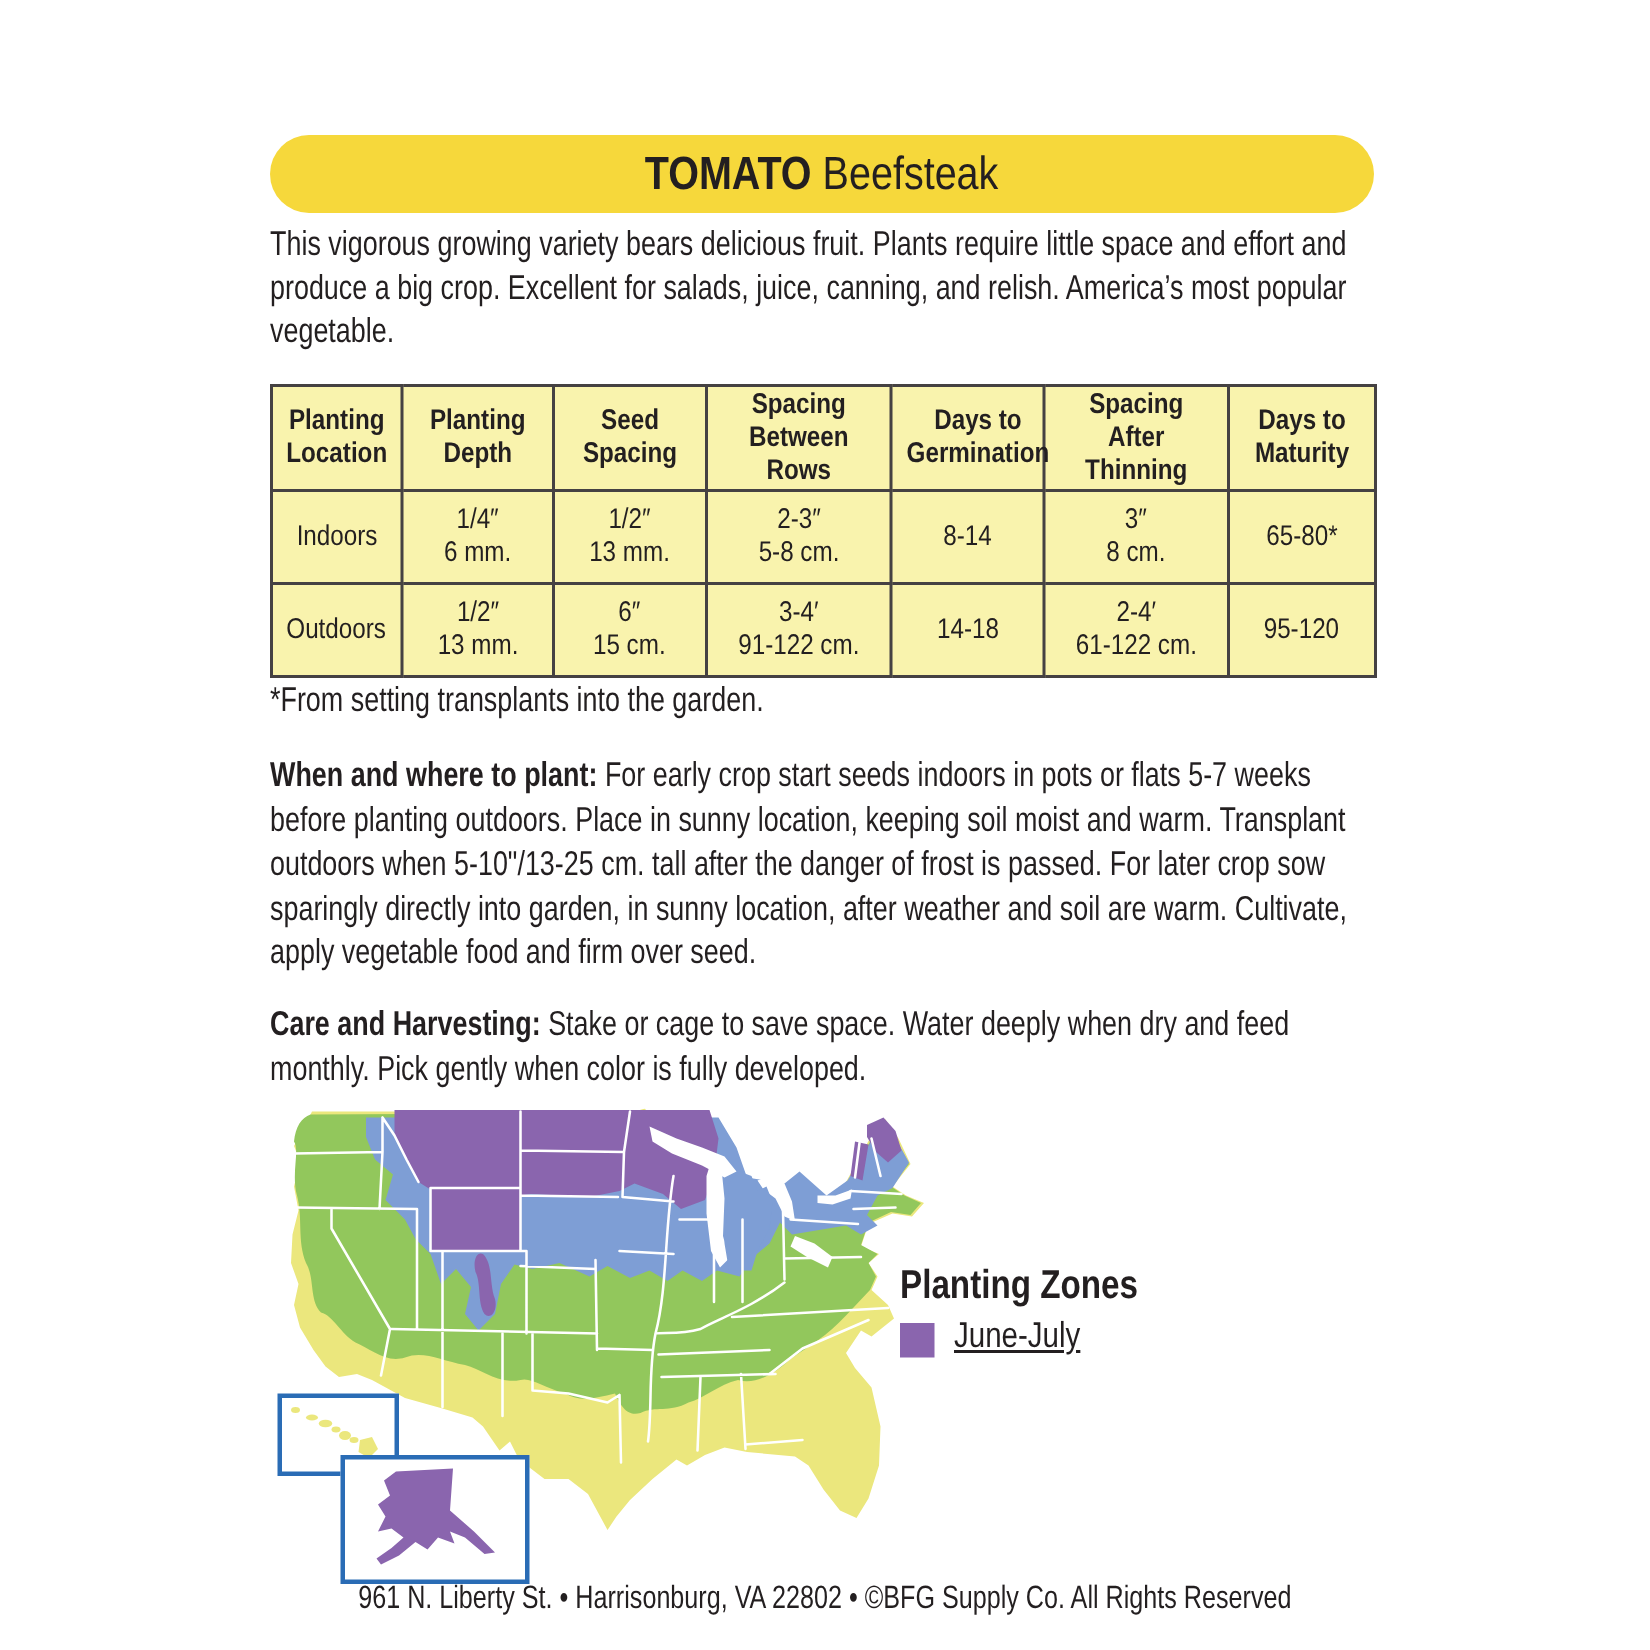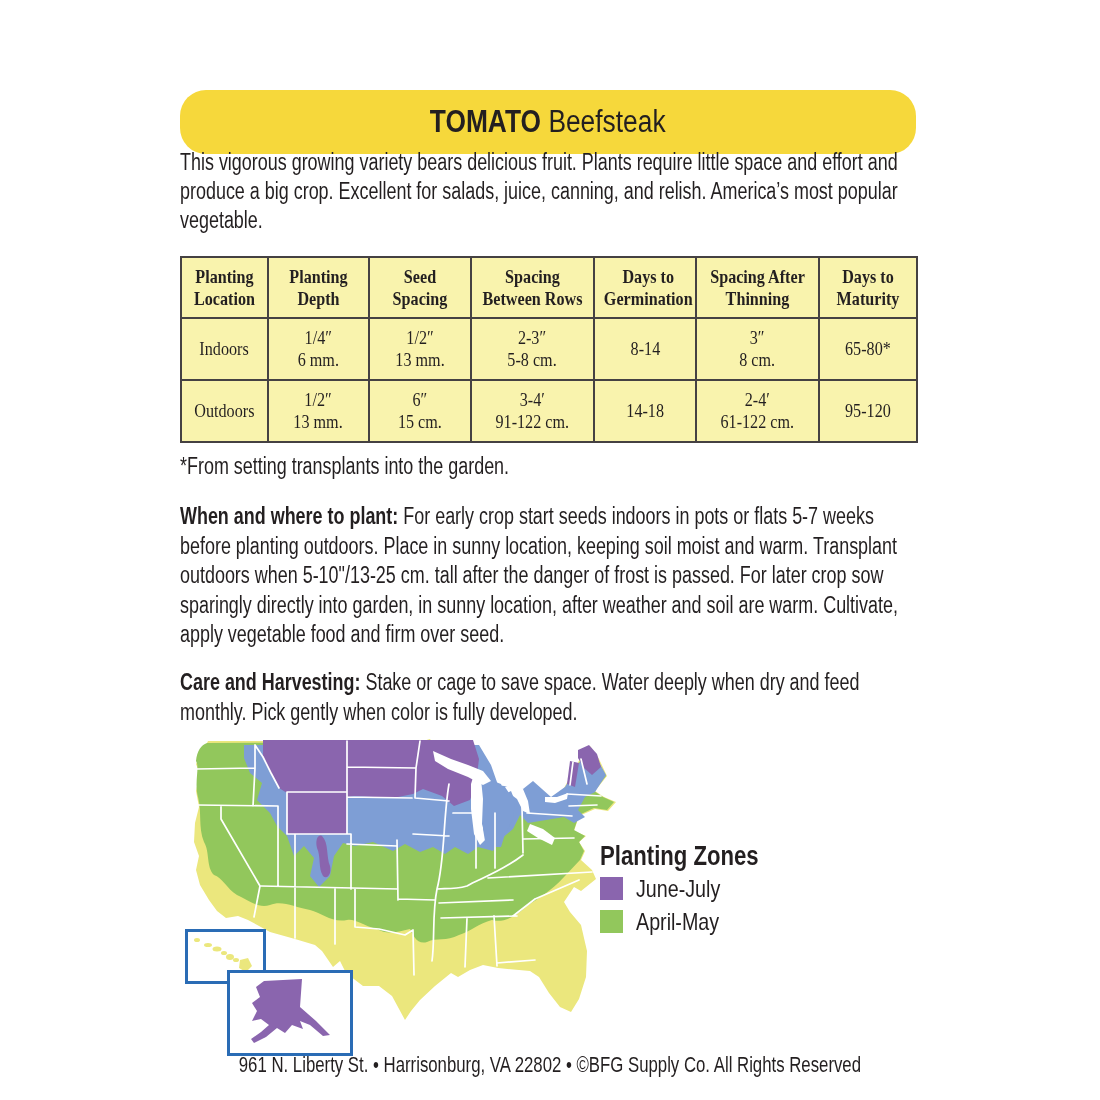--- a/index.html
+++ b/index.html
@@ -5,36 +5,35 @@
   html,body{margin:0;padding:0;}
   body{
     width:1100px;height:1100px;position:relative;background:#ffffff;
     font-family:"Liberation Sans", sans-serif;color:var(--text,#231f20);
     overflow:hidden;
   }
   .abs{position:absolute;}
   
   .condensed{transform:scaleX(0.78);transform-origin:0 0;width:944px;}
   .header-bar{
-    left:180px;top:90px;width:736px;height:64px;border-radius:26px;
+    left:180px;top:90px;width:736px;height:52px;border-radius:26px;
     background:var(--header_bg);display:flex;align-items:center;justify-content:center;
   }
   .title-inner{display:inline-block;transform:scaleX(0.85);font-size:31px;letter-spacing:0px;white-space:nowrap;}
   .title-inner b{font-weight:bold;}
   .desc{left:180px;top:148px;font-size:23px;line-height:29px;margin:0;}
   .footnote{left:180px;top:452px;font-size:23px;line-height:28px;margin:0;}
   .sec{font-size:23px;line-height:29.5px;margin:0;}
   .sec b{font-weight:bold;}
   #sec-when{left:180px;top:502px;}
   #sec-care{left:180px;top:668px;}
   
   .planting-table{
     left:180px;top:256px;width:736px;border-collapse:collapse;table-layout:fixed;
     background:var(--table_bg);
-    font-family:Liberation Serif, serif;
   }
   .planting-table th,.planting-table td{
     border:2px solid var(--table_border);text-align:center;vertical-align:middle;padding:1px;
   }
   .planting-table thead tr{height:61px;}
   .planting-table tbody tr{height:62px;}
   .planting-table th{font-size:19px;font-weight:bold;}
   .planting-table td{font-size:19px;font-weight:normal;}
   .cx{display:inline-block;transform:scaleX(0.85);line-height:22px;}
   .cx .l{display:block;}
@@ -42,21 +41,21 @@
   .map-svg{left:183px;top:739px;}
   .inset{border:3px solid var(--inset_border);background:#fff;}
   #hawaii-inset{left:185px;top:929px;width:75px;height:49px;}
   #alaska-inset{left:227px;top:970px;width:120px;height:80px;}
   .z0{fill:var(--z0);} .z1{fill:var(--z1);} .z2{fill:var(--z2);} .z3{fill:var(--z3);}
   .lake{fill:#ffffff;}
   .stateline{stroke:#ffffff;stroke-width:1.7;fill:none;stroke-linecap:round;stroke-linejoin:round;}
   
   .legend{left:600px;top:820px;margin-top:21px;}
   .legend-title{font-size:27px;font-weight:bold;transform:scaleX(0.82);transform-origin:0 0;white-space:nowrap;}
-  .legend-row{display:flex;align-items:center;height:33px;}
+  .legend-row{display:flex;align-items:flex-end;height:33px;text-decoration:underline;}
   .legend-sw{width:23px;height:23px;margin-right:13px;flex:none;}
   .sw0{background:var(--z0);} .sw1{background:var(--z1);} .sw2{background:var(--z2);} .sw3{background:var(--z3);}
   .legend-label{font-size:24px;display:inline-block;transform:scaleX(0.82);transform-origin:0 50%;white-space:nowrap;}
   
   .footer{left:0;top:1053px;width:1410px;transform:scaleX(0.78);transform-origin:0 0;
     text-align:center;font-size:21.5px;margin:0;}
 </style>
 </head>
 <body>
 
@@ -156,19 +155,15 @@
     <path class="z0" d="M 34,8 L 72,6 L 70,34 L 86,48 L 100,62 L 93,63 L 80,52 L 70,48 L 73,56 L 62,52 L 55,60 L 47,55 L 36,64 L 24,70 L 21,66 L 31,59 L 39,52 L 31,46 L 22,48 L 27,38 L 22,30 L 30,24 L 26,14 Z"></path>
   </svg>
 </div>
 
 <div class="abs legend">
   <div class="legend-title">Planting Zones</div>
   <div class="legend-row">
     <span class="legend-sw sw0"></span>
     <span class="legend-label">June-July</span>
   </div>
-  <div class="legend-row">
-    <span class="legend-sw sw2"></span>
-    <span class="legend-label">April-May</span>
-  </div>
 </div>
 
 <p class="abs footer">961 N. Liberty St. • Harrisonburg, VA 22802 • ©BFG Supply Co. All Rights Reserved</p>
 
 </body></html>

